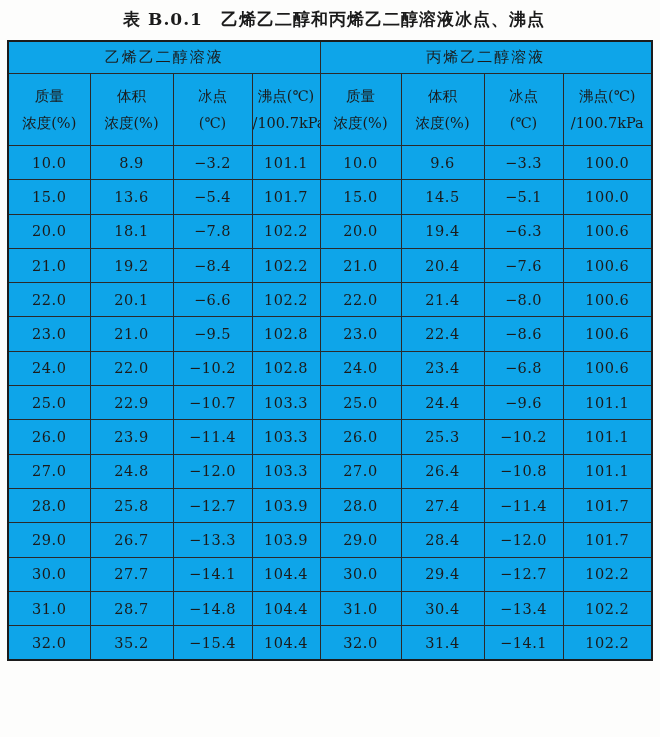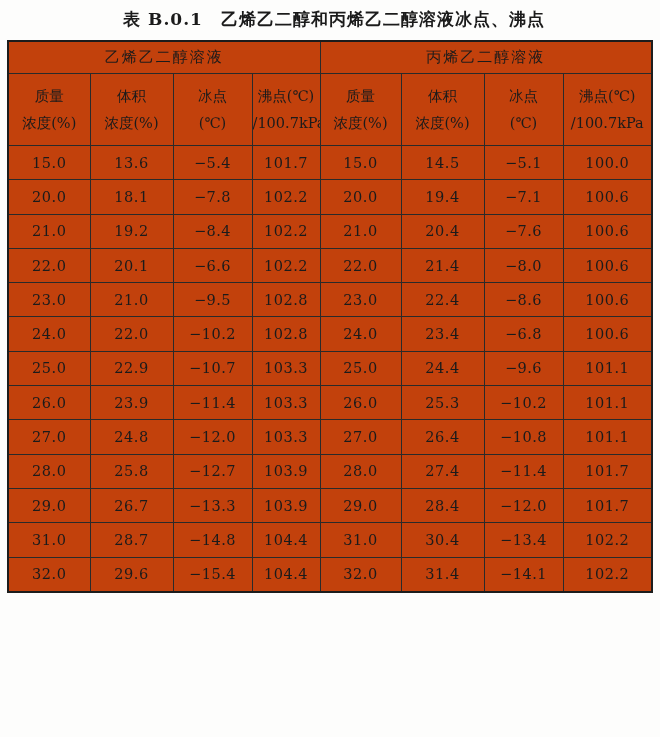--- a/index.html
+++ b/index.html
@@ -18,21 +18,21 @@
     letter-spacing: 1px;
     padding: 8px 0 9px 8px;
     white-space: nowrap;
   }
   table.glycol {
     border-collapse: collapse;
     table-layout: fixed;
     margin: 0 auto;
     width: 644px;
     border: 2px solid #1c1c1c;
-    background: #c2410c;
+    background: #0ea5e9;
   }
   table.glycol th, table.glycol td {
     border: 1px solid #2a2a2a;
     text-align: center;
     vertical-align: middle;
     font-weight: normal;
     padding: 0;
     overflow: hidden;
   }
   tr.group-row th {
@@ -107,37 +107,47 @@
           <span class="hline">(℃)</span>
         </th>
         <th>
           <span class="hline">沸点(℃)</span>
           <span class="hline">/100.7kPa</span>
         </th>
       </tr>
     </thead>
     <tbody>
         <tr>
+          <td>10.0</td>
+          <td>8.9</td>
+          <td>−3.2</td>
+          <td>101.1</td>
+          <td>10.0</td>
+          <td>9.6</td>
+          <td>−3.3</td>
+          <td>100.0</td>
+        </tr>
+        <tr>
           <td>15.0</td>
           <td>13.6</td>
           <td>−5.4</td>
           <td>101.7</td>
           <td>15.0</td>
           <td>14.5</td>
           <td>−5.1</td>
           <td>100.0</td>
         </tr>
         <tr>
           <td>20.0</td>
           <td>18.1</td>
           <td>−7.8</td>
           <td>102.2</td>
           <td>20.0</td>
           <td>19.4</td>
-          <td>−7.1</td>
+          <td>−6.3</td>
           <td>100.6</td>
         </tr>
         <tr>
           <td>21.0</td>
           <td>19.2</td>
           <td>−8.4</td>
           <td>102.2</td>
           <td>21.0</td>
           <td>20.4</td>
           <td>−7.6</td>
@@ -217,32 +227,42 @@
           <td>29.0</td>
           <td>26.7</td>
           <td>−13.3</td>
           <td>103.9</td>
           <td>29.0</td>
           <td>28.4</td>
           <td>−12.0</td>
           <td>101.7</td>
         </tr>
         <tr>
+          <td>30.0</td>
+          <td>27.7</td>
+          <td>−14.1</td>
+          <td>104.4</td>
+          <td>30.0</td>
+          <td>29.4</td>
+          <td>−12.7</td>
+          <td>102.2</td>
+        </tr>
+        <tr>
           <td>31.0</td>
           <td>28.7</td>
           <td>−14.8</td>
           <td>104.4</td>
           <td>31.0</td>
           <td>30.4</td>
           <td>−13.4</td>
           <td>102.2</td>
         </tr>
         <tr>
           <td>32.0</td>
-          <td>29.6</td>
+          <td>35.2</td>
           <td>−15.4</td>
           <td>104.4</td>
           <td>32.0</td>
           <td>31.4</td>
           <td>−14.1</td>
           <td>102.2</td>
         </tr>
       </tbody>
   </table>
 

